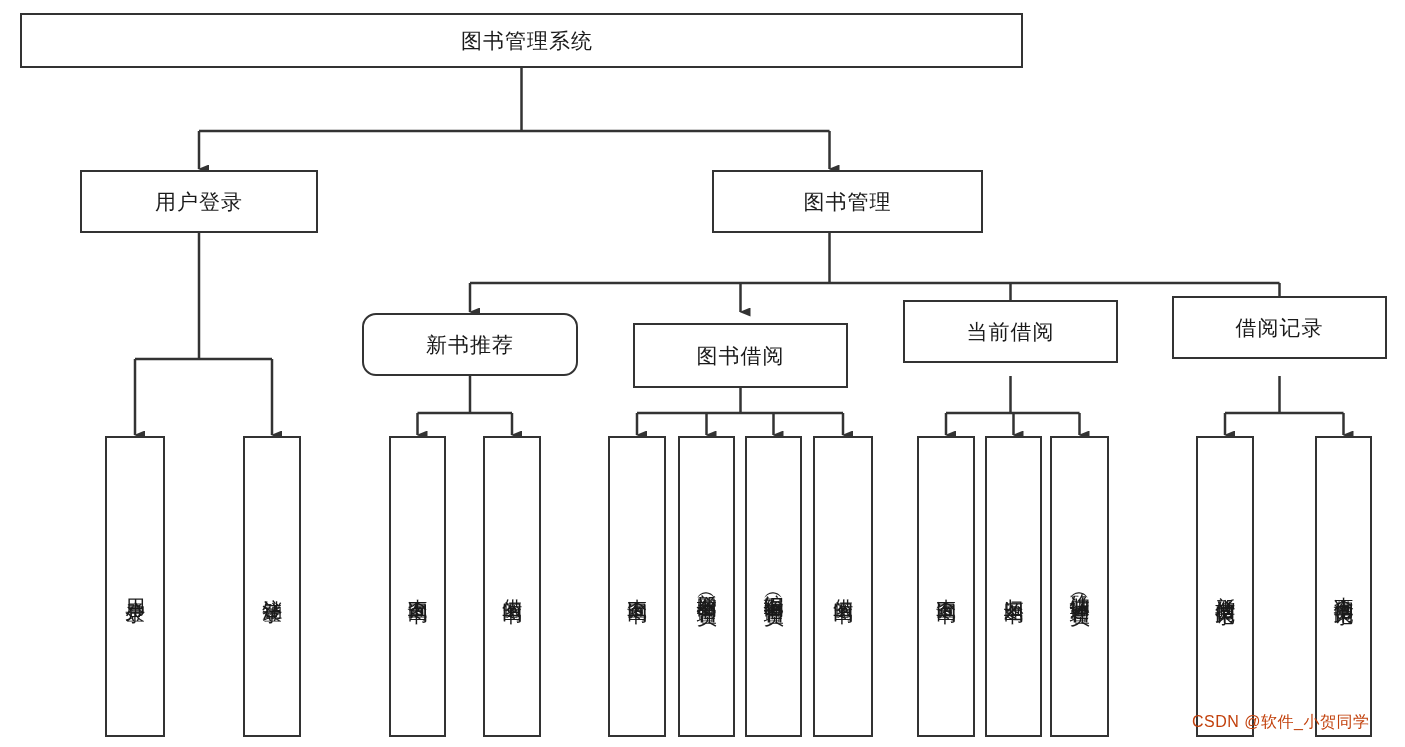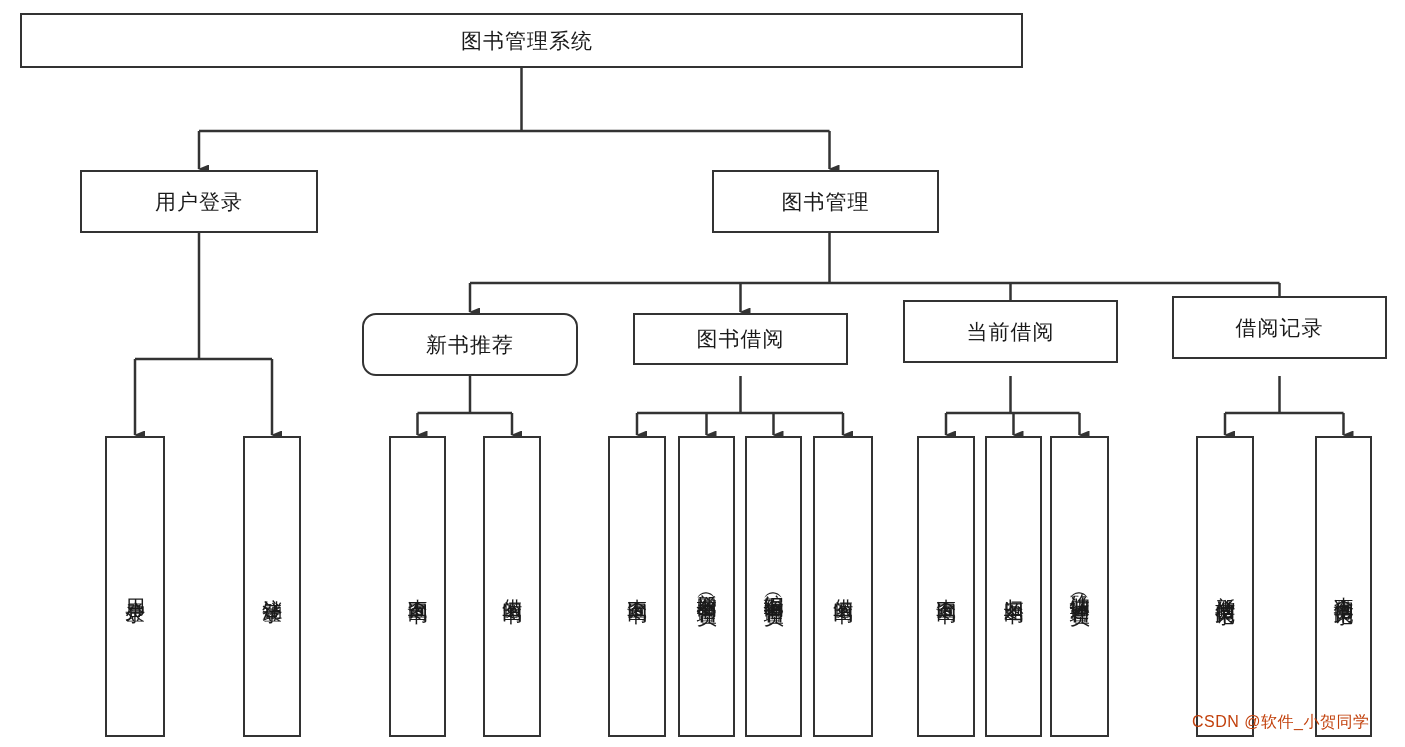--- a/index.html
+++ b/index.html
@@ -110,29 +110,29 @@
   </svg>
 
   <div class="node node-h" style="left: 20px; top: 13px; width: 1003px; height: 55px; padding-left: 11px;">
       <span>图书管理系统</span>
     </div>
 
   <div class="node node-h" style="left: 80px; top: 170px; width: 238px; height: 63px;">
       <span>用户登录</span>
     </div>
 
-  <div class="node node-h" style="left: 712px; top: 170px; width: 227px; height: 63px;">
+  <div class="node node-h" style="left: 712px; top: 170px; width: 271px; height: 63px;">
       <span>图书管理</span>
     </div>
 
   <div class="node node-h" style="left: 362px; top: 313px; width: 216px; height: 63px; border-radius: 14px;">
       <span>新书推荐</span>
     </div>
 
-  <div class="node node-h" style="left: 633px; top: 313px; width: 215px; height: 52px;">
+  <div class="node node-h" style="left: 633px; top: 323px; width: 215px; height: 65px;">
       <span>图书借阅</span>
     </div>
 
   <div class="node node-h" style="left: 903px; top: 300px; width: 215px; height: 63px;">
       <span>当前借阅</span>
     </div>
 
   <div class="node node-h" style="left: 1172px; top: 296px; width: 215px; height: 63px;">
       <span>借阅记录</span>
     </div>

